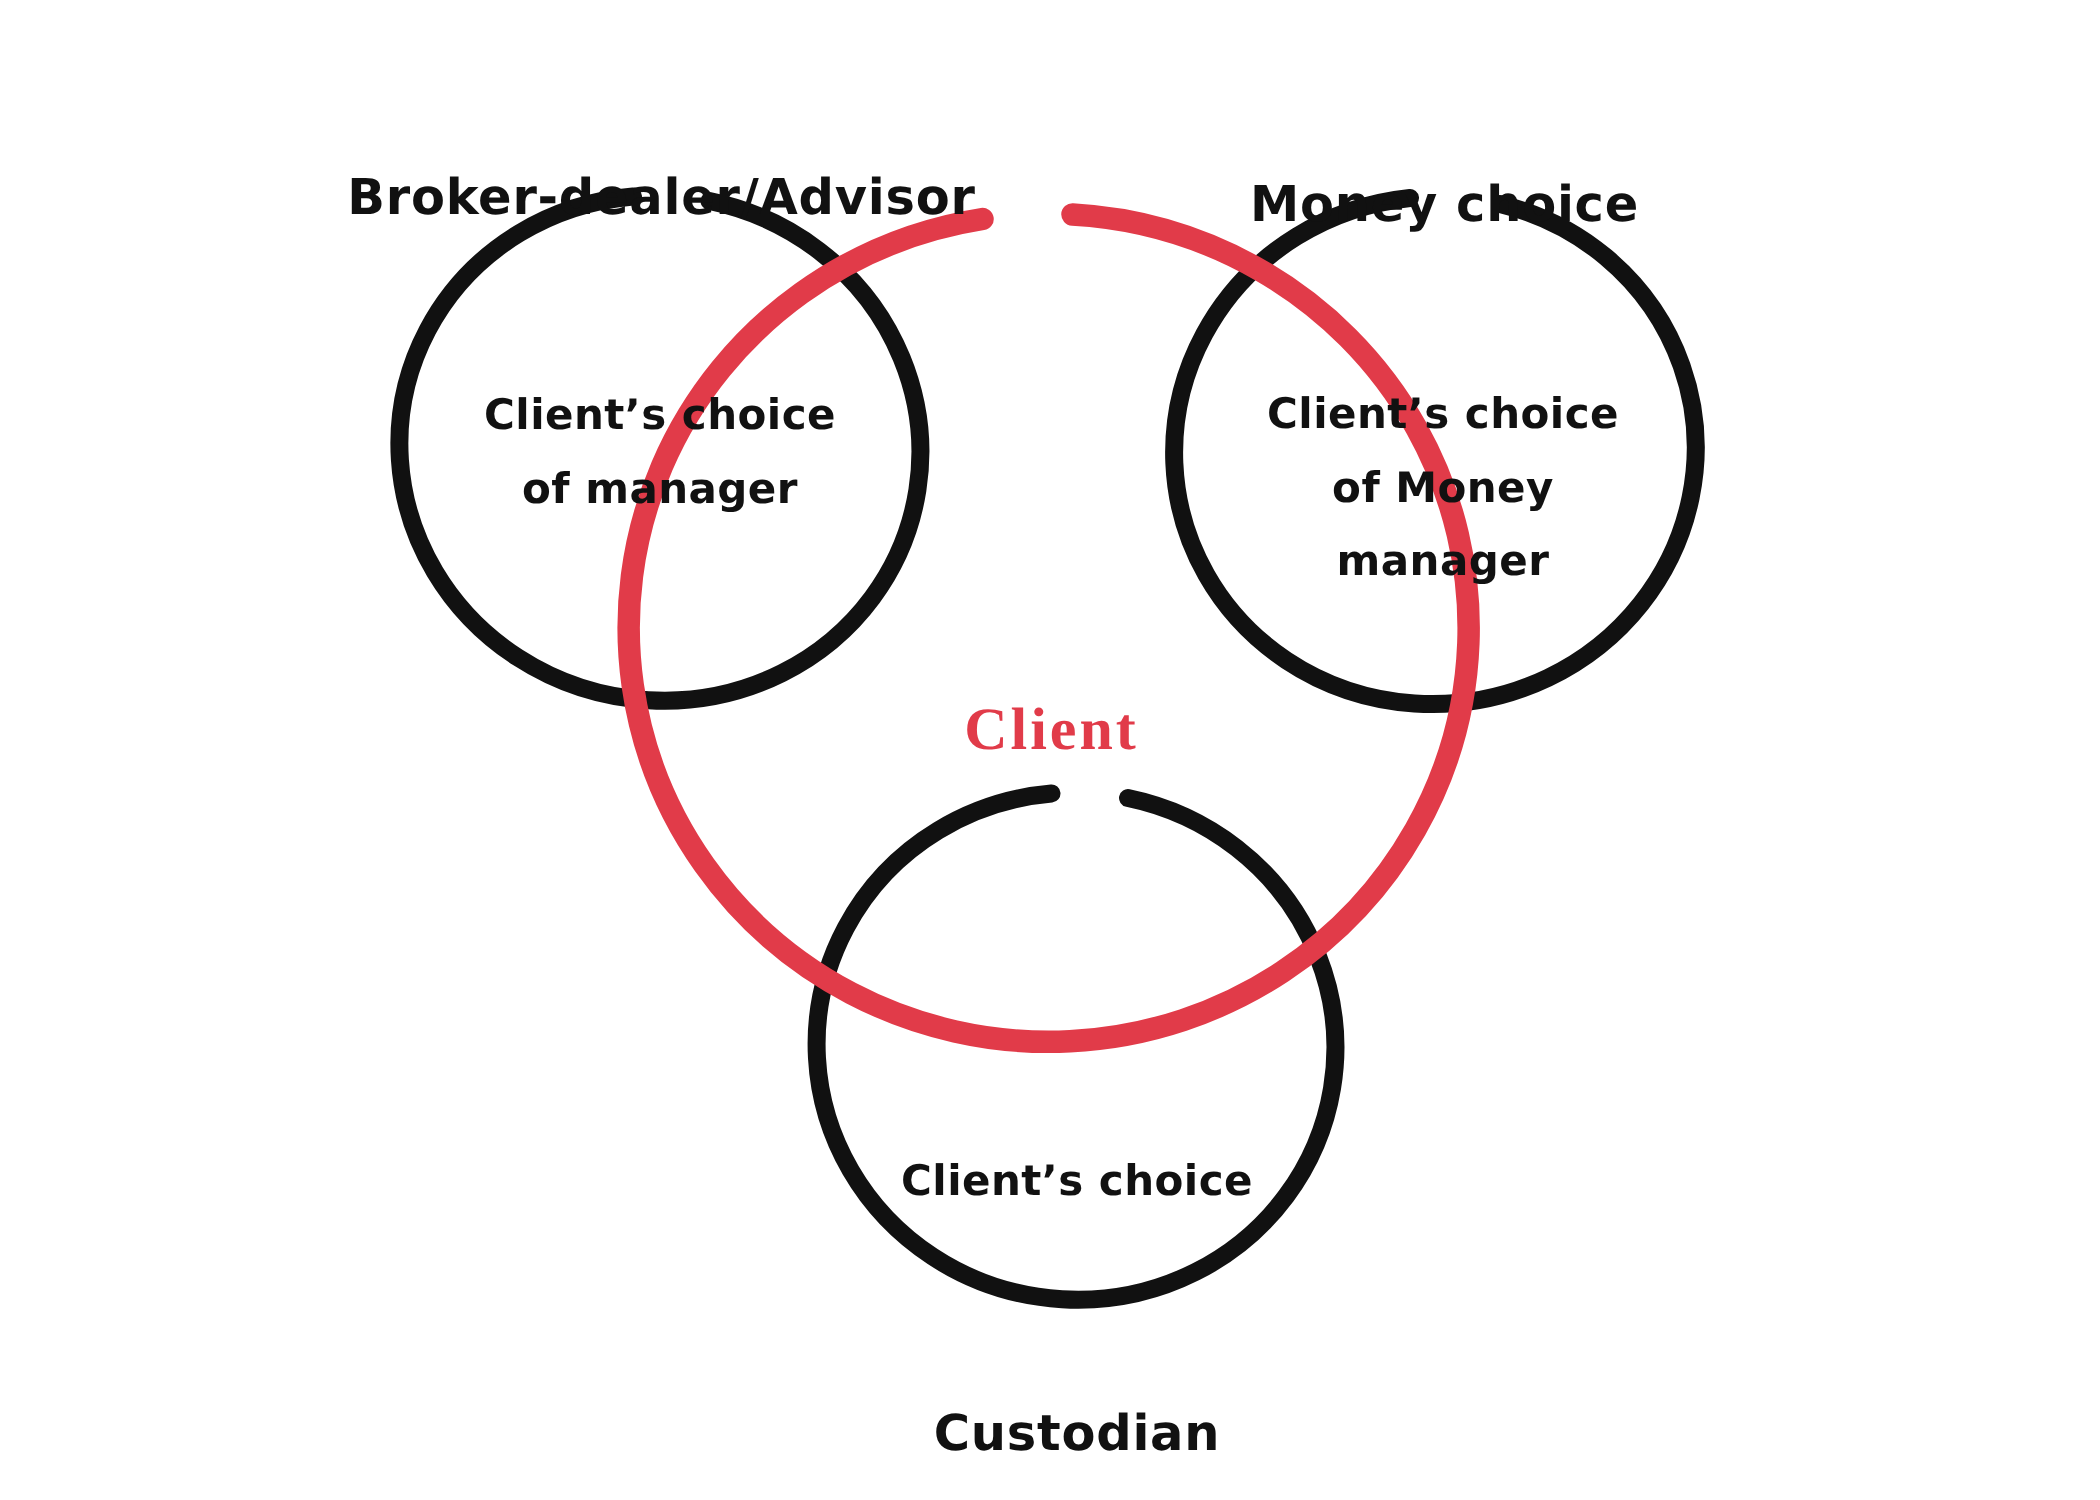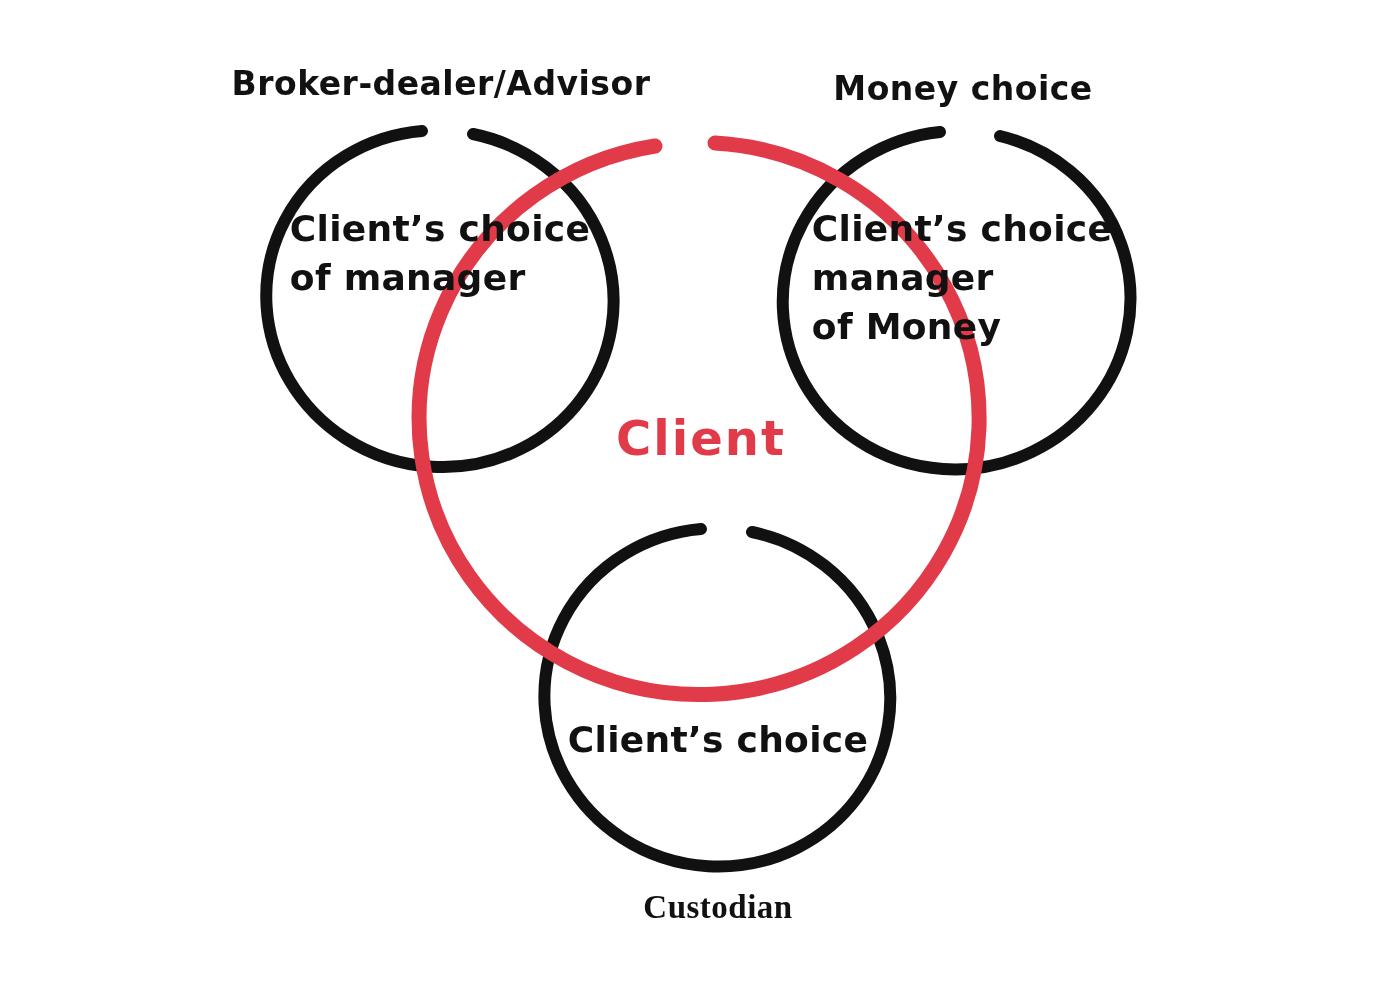--- a/index.html
+++ b/index.html
@@ -19,69 +19,71 @@
     width: 1400px; height: 1000px;
     background: var(--background);
   }
   svg.venn { position: absolute; left: 0; top: 0; }
   .stroke-ink   { stroke: var(--ink);    fill: none; }
   .stroke-accent{ stroke: var(--accent); fill: none; }
 
   .label {
     position: absolute;
     transform: translate(-50%, -50%);
-    text-align: left;
+    text-align: center;
     color: var(--ink);
     font-weight: 700;
     white-space: nowrap;
+    margin-top: 48px;
   }
   .title {
     font-size: 33px;
     letter-spacing: 0.5px;
   }
   .inner {
-    font-size: 36px;
+    font-size: 28px;
     line-height: 49px;
     letter-spacing: 0.3px;
   }
   .client-label {
-    font-size: 48px;
+    font-size: 40px;
     letter-spacing: 2px;
     color: var(--accent);
+    font-family: Liberation Serif, serif;
   }
 </style>
 </head>
 <body>
 
 <div class="canvas">
 
   <svg class="venn" width="1400" height="1000" viewBox="0 0 1400 1000">
 
     <path d="M 422 131 A 174 168 14 1 0 473 134" class="stroke-ink" stroke-width="12" stroke-linecap="round"></path>
     <path d="M 940 132 A 174 169 -10 1 0 1000 136" class="stroke-ink" stroke-width="12" stroke-linecap="round"></path>
     <path d="M 701 529 A 173 169 8 1 0 752 532" class="stroke-ink" stroke-width="12" stroke-linecap="round"></path>
 
     <path d="M 655 146 A 280 276 0 1 0 715 143" class="stroke-accent" stroke-width="15" stroke-linecap="round"></path>
   </svg>
 
   <div class="label title" style="left:441px; top:83px;">Broker-dealer/Advisor</div>
 
   <div class="label title" style="left:963px; top:88px;">Money choice</div>
 
-  <div class="label title" style="left:718px; top:907px;font-family:Liberation Serif, serif;">Custodian</div>
+  <div class="label title" style="left:718px; top:907px;">Custodian</div>
 
   <div class="label inner" style="left:440px; top:253px;">
     <div>Client’s choice</div>
     <div>of manager</div>
   </div>
 
   <div class="label inner" style="left:962px; top:277px;">
     <div>Client’s choice</div>
+    <div>of Money</div>
     <div>manager</div>
-    <div>of Money</div>
   </div>
 
   <div class="label inner" style="left:718px; top:739px;">
     <div>Client’s choice</div>
   </div>
 
   <div class="label client-label" style="left:701px; top:438px;">Client</div>
 
 </div>
 

